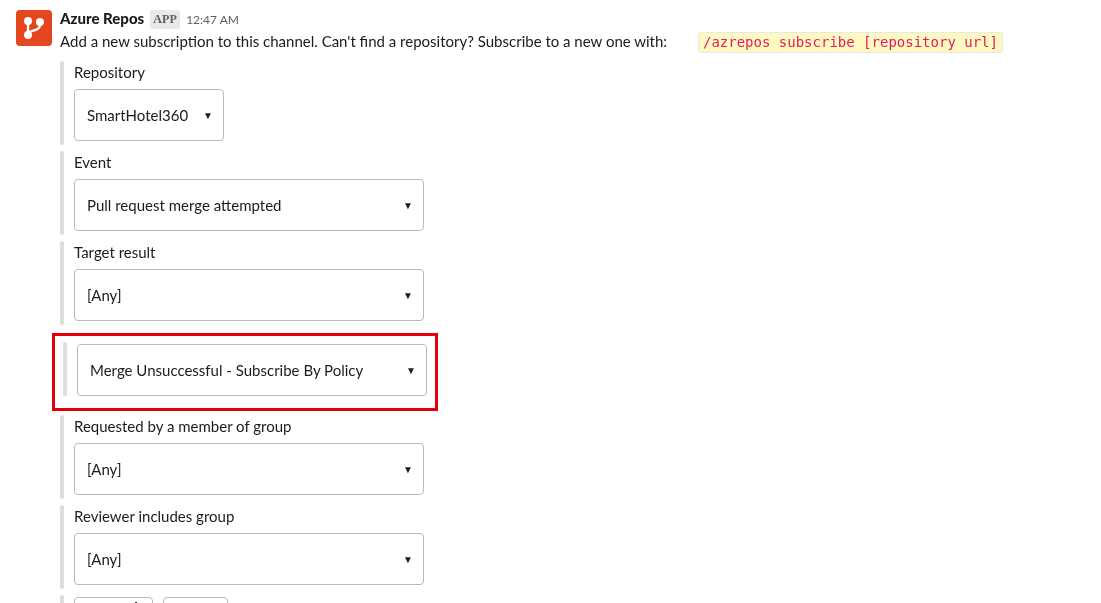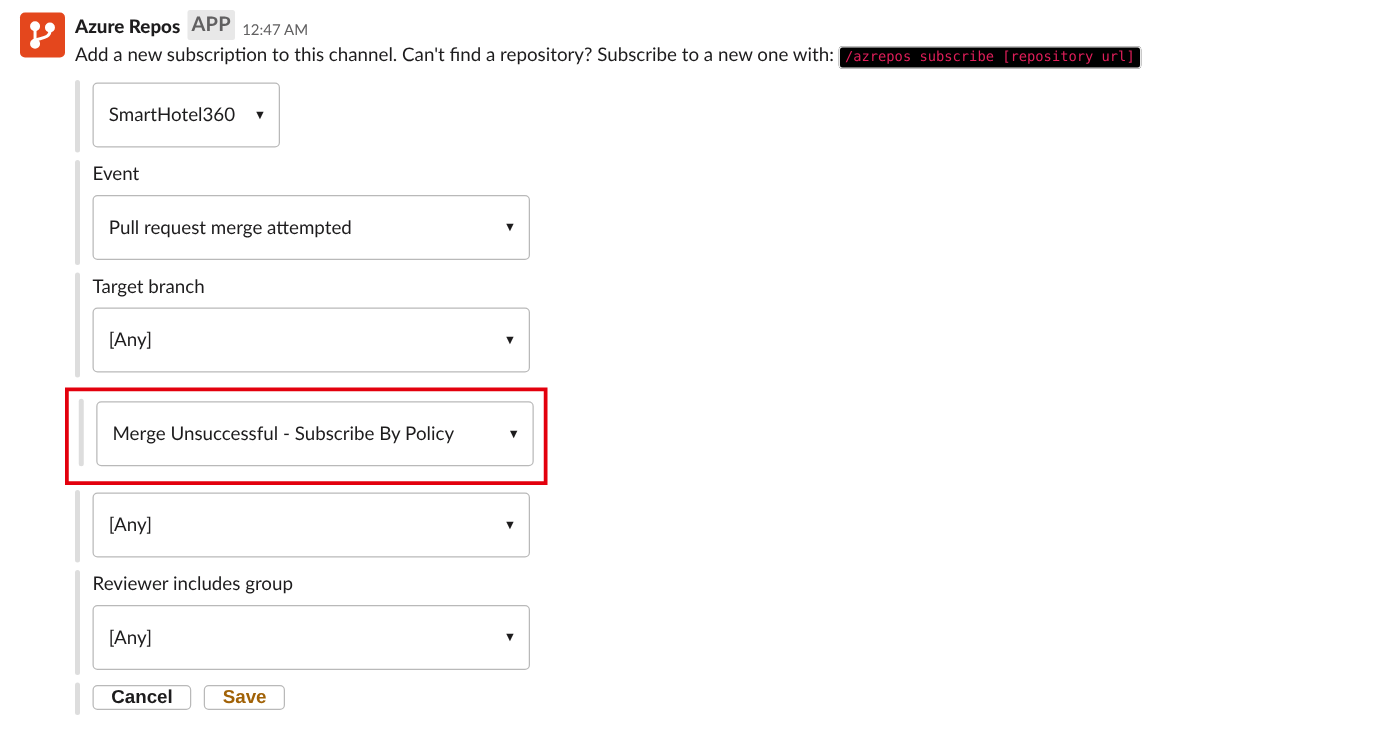--- a/index.html
+++ b/index.html
@@ -32,42 +32,44 @@
   .msg-header {
     display: flex;
     align-items: flex-end;
     gap: 6px;
     line-height: 1.4;
   }
   .app-name { font-weight: 900; font-size: 15px; color: #1d1c1d; }
   .app-badge {
     background: #e8e8e8;
     color: #616061;
-    font-size: 16px;
+    font-size: 12px;
     font-weight: 700;
     padding: 1px 3px;
     border-radius: 2px;
     letter-spacing: 0.2px;
+    font-family: Liberation Serif, serif;
   }
   .timestamp { color: #616061; font-size: 12px; }
   .msg-text {
     font-size: 15px;
     line-height: 1.5;
     color: #1d1c1d;
     margin-top: 1px;
   }
   .inline-code {
     font-family: "Consolas", "Monaco", monospace;
-    font-size: 11px;
+    font-size: 14px;
     color: #e01e5a;
-    background: #000000;
+    background: #fef9c3;
     border: 1px solid #e8e8e8;
     border-radius: 3px;
     padding: 1px 4px 2px 4px;
     white-space: nowrap;
+    margin-left: 27px;
   }
   .attachments {
     margin-left: 60px;
     margin-top: 8px;
   }
   .attachment {
     position: relative;
     padding: 2px 0 8px 14px;
     margin-bottom: 2px;
   }
@@ -156,52 +158,54 @@
     <div class="msg-text">
       <span>Add a new subscription to this channel. Can't find a repository? Subscribe to a new one with: </span>
       <span class="inline-code">/azrepos subscribe [repository url]</span>
     </div>
   </div>
 </div>
 
 <div class="attachments">
 
   <div class="attachment">
+    <div class="field-label">Repository</div>
     <div class="select-like">
       <span>SmartHotel360</span>
       <span class="chev">▼</span>
     </div>
   </div>
 
   <div class="attachment">
     <div class="field-label">Event</div>
     <div class="select-like wide">
       <span>Pull request merge attempted</span>
       <span class="chev">▼</span>
     </div>
   </div>
 
   <div class="attachment">
-    <div class="field-label">Target branch</div>
+    <div class="field-label">Target result</div>
     <div class="select-like wide">
       <span>[Any]</span>
       <span class="chev">▼</span>
     </div>
   </div>
 
   <div class="highlight-box">
     <div class="attachment">
       <div class="select-like wide">
         <span>Merge Unsuccessful - Subscribe By Policy</span>
         <span class="chev">▼</span>
       </div>
     </div>
   </div>
 
   <div class="attachment">
+    <div class="field-label">Requested by a member of group</div>
     <div class="select-like wide">
       <span>[Any]</span>
       <span class="chev">▼</span>
     </div>
   </div>
 
   <div class="attachment">
     <div class="field-label">Reviewer includes group</div>
     <div class="select-like wide">
       <span>[Any]</span>

